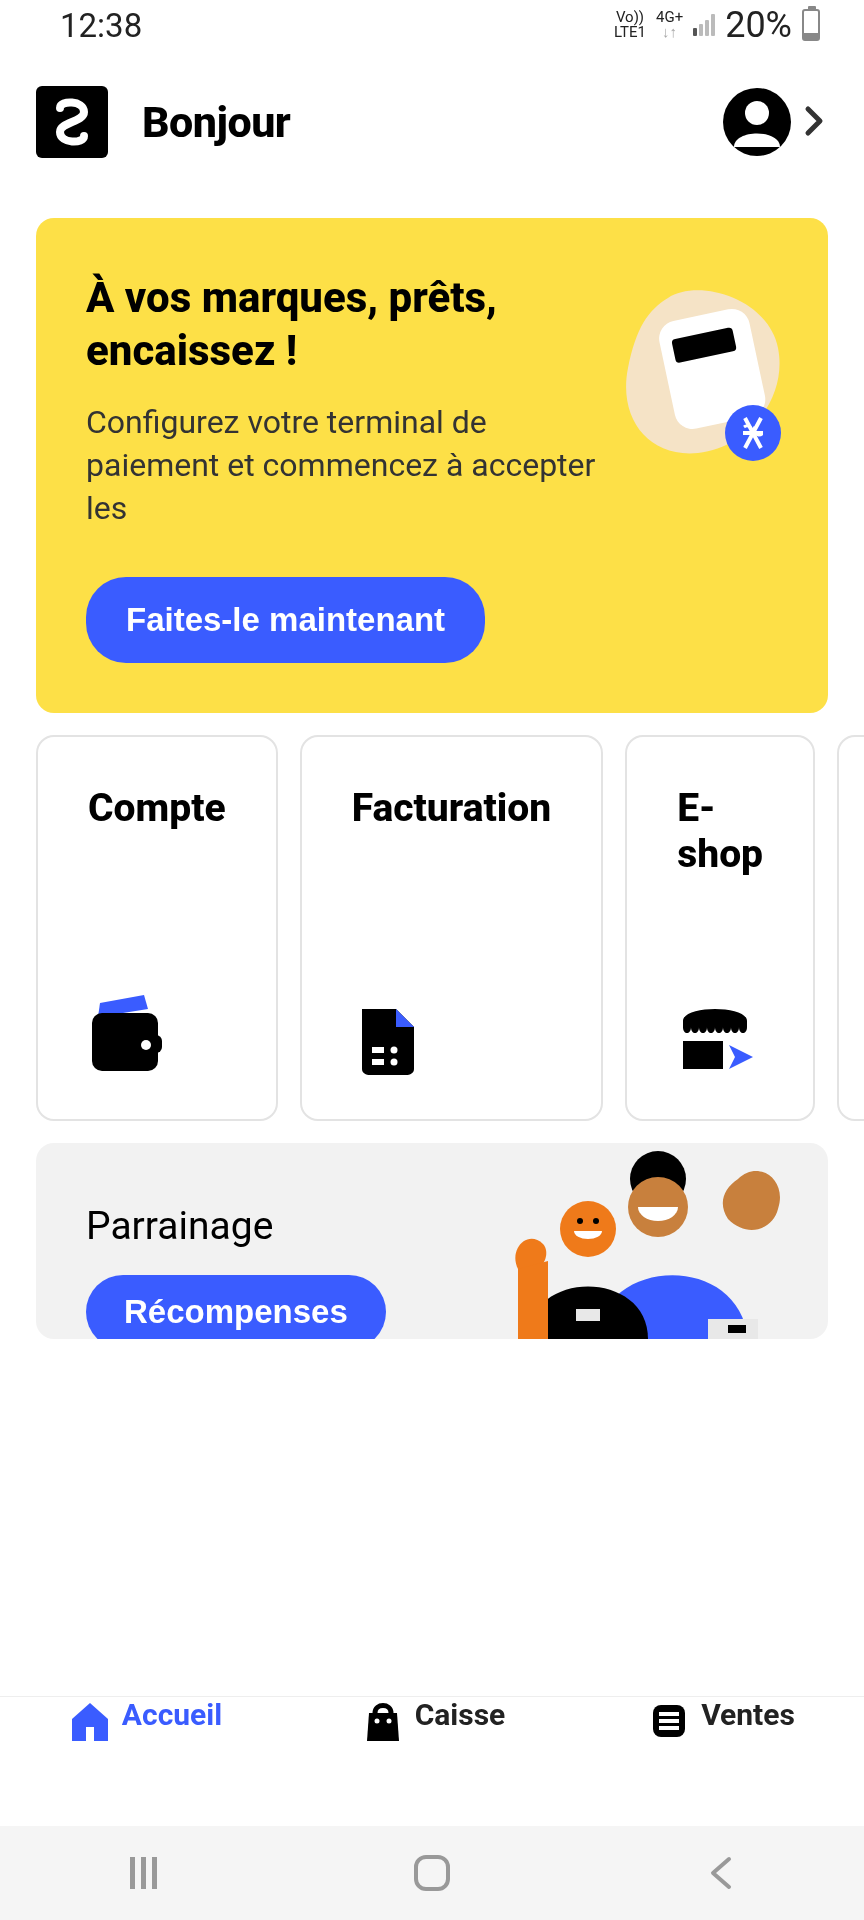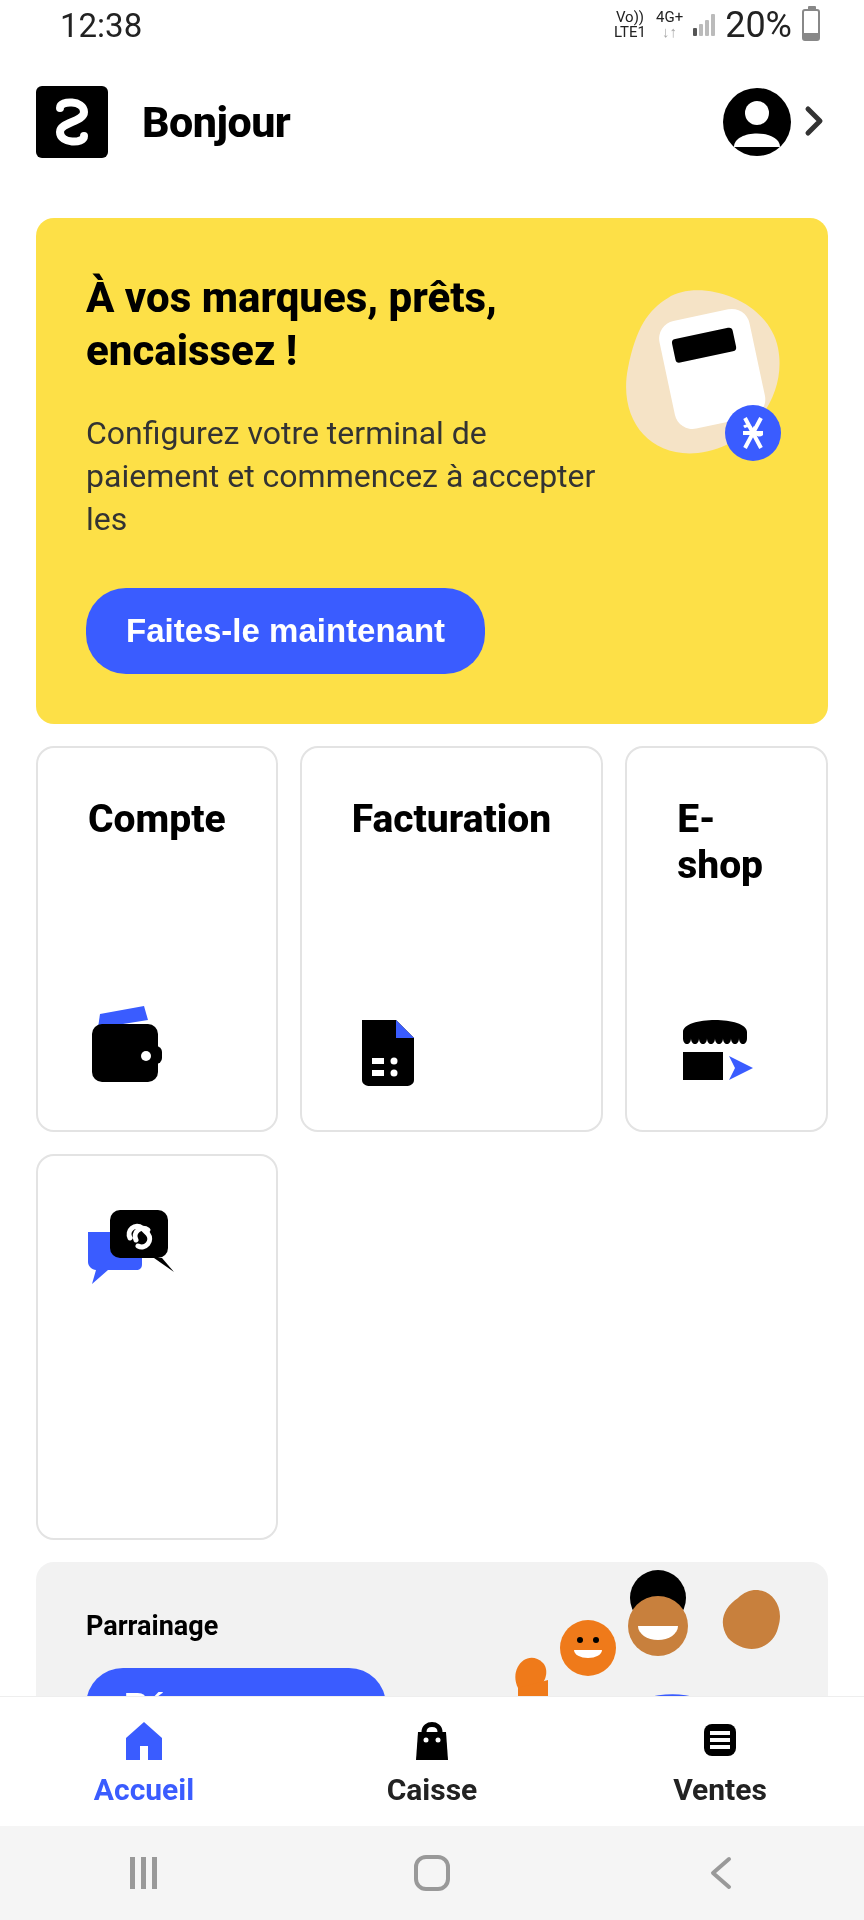--- a/index.html
+++ b/index.html
@@ -28,37 +28,37 @@
   .greeting { font-size:43px; font-weight:800; letter-spacing:-0.5px; }
   .header-right { display:flex; align-items:center; gap:12px; }
   .avatar { width:70px; height:70px; }
   .chevron { font-size:44px; color:#333; }
 
   
   .content { padding: 42px 36px 0 36px; display:flex; flex-direction:column; gap:22px; }
 
   .promo-card { background:#fde047; border-radius:18px; padding:54px 50px 50px 50px; position:relative; overflow:hidden; }
   .promo-title { font-size:42px; font-weight:800; line-height:1.25; max-width:480px; }
-  .promo-sub { font-size:32px; color:#333; margin-top:35px; line-height:1.35; max-width:520px; }
+  .promo-sub { font-size:32px; color:#333; margin-top:24px; line-height:1.35; max-width:520px; }
   .promo-btn { display:inline-block; margin-top:46px; background:#3a5cff; color:#fff; border:none; border-radius:40px; padding:24px 40px; font-size:33px; font-weight:800; cursor:pointer; }
   .promo-illus { position:absolute; right:30px; top:60px; width:190px; height:200px; }
 
-  .grid { display:grid; grid-template-columns:1fr 1fr 1fr; gap:22px; }
+  .grid { display:grid; grid-template-columns:1fr 1fr 1fr 1fr; gap:22px; }
   .tile { border:2px solid #e3e3e3; border-radius:18px; padding:48px 50px 44px 50px; height:386px; display:flex; flex-direction:column; justify-content:space-between; cursor:pointer; }
   .tile-title { font-size:39px; font-weight:800; line-height:1.2; }
   .tile-icon { width:80px; height:80px; }
 
   .referral-card { background:#f2f2f2; border-radius:18px; padding:48px 50px 0 50px; position:relative; height:196px; overflow:hidden; }
-  .ref-title { font-size:27px; font-weight:700; }
+  .ref-title { font-size:39px; font-weight:400;margin-top:12px; }
   .ref-btn { display:inline-block; margin-top:26px; background:#3a5cff; color:#fff; border:none; border-radius:40px; padding:18px 38px; font-size:33px; font-weight:800; cursor:pointer; }
   .ref-illus { position:absolute; right:40px; bottom:0; width:300px; height:190px; }
 
   
   .bottom-nav { position:absolute; left:0; right:0; top:1696px; height:130px; background:#fff; border-top:1px solid #eee; display:flex; }
-  .nav-item { flex:1; display:flex; flex-direction:column; align-items:center; justify-content:center; gap:8px; cursor:pointer; }
+  .nav-item { flex:1; display:flex; flex-direction:row; justify-content:center; gap:8px; cursor:pointer; }
   .nav-icon { width:48px; height:48px; display:flex; align-items:center; justify-content:center; }
   .nav-label { font-size:30px; font-weight:700; color:#222; }
   .nav-item.active .nav-label { color:#3a5cff; }
 
   
   .sys-nav { position:absolute; left:0; right:0; bottom:0; height:94px; background:#f5f5f5; display:flex; align-items:center; justify-content:space-around; }
   .sys-btn { width:56px; height:56px; display:flex; align-items:center; justify-content:center; color:#888; }
 </style>
 </head>
 <body>

